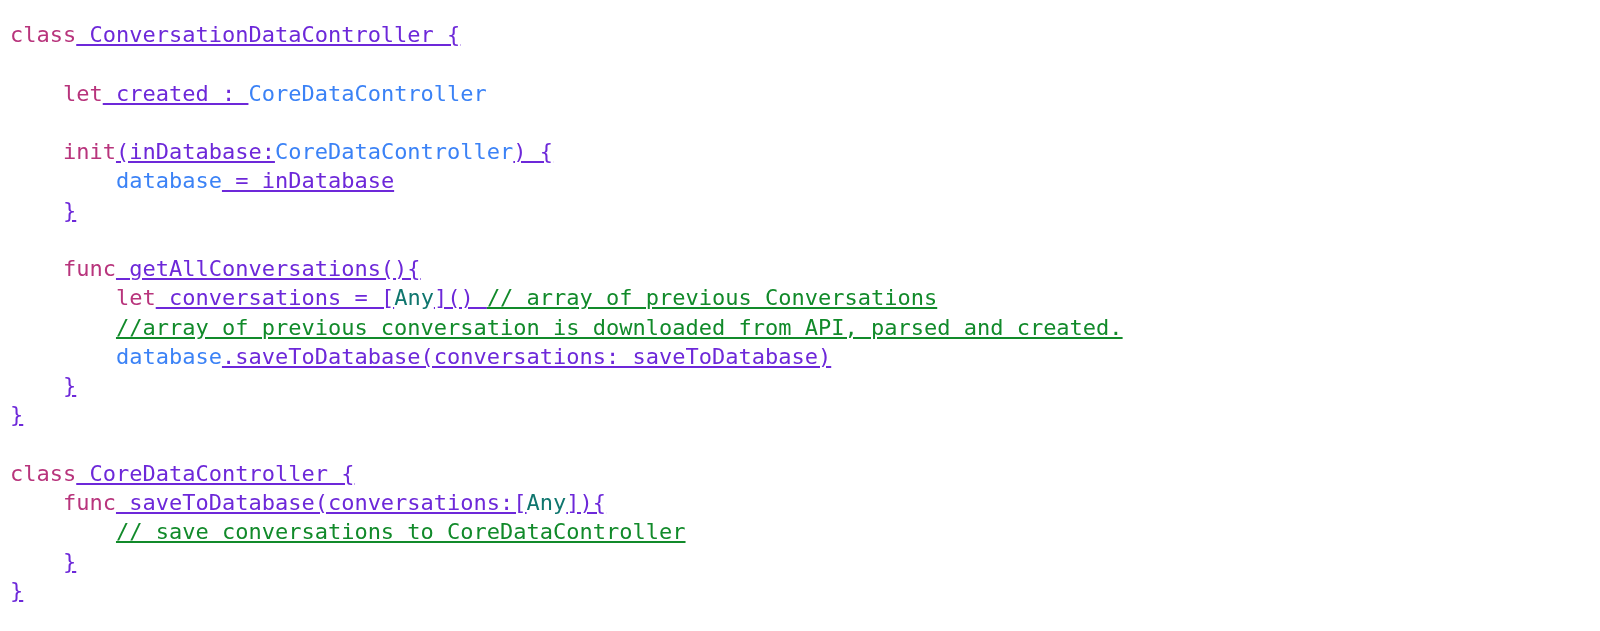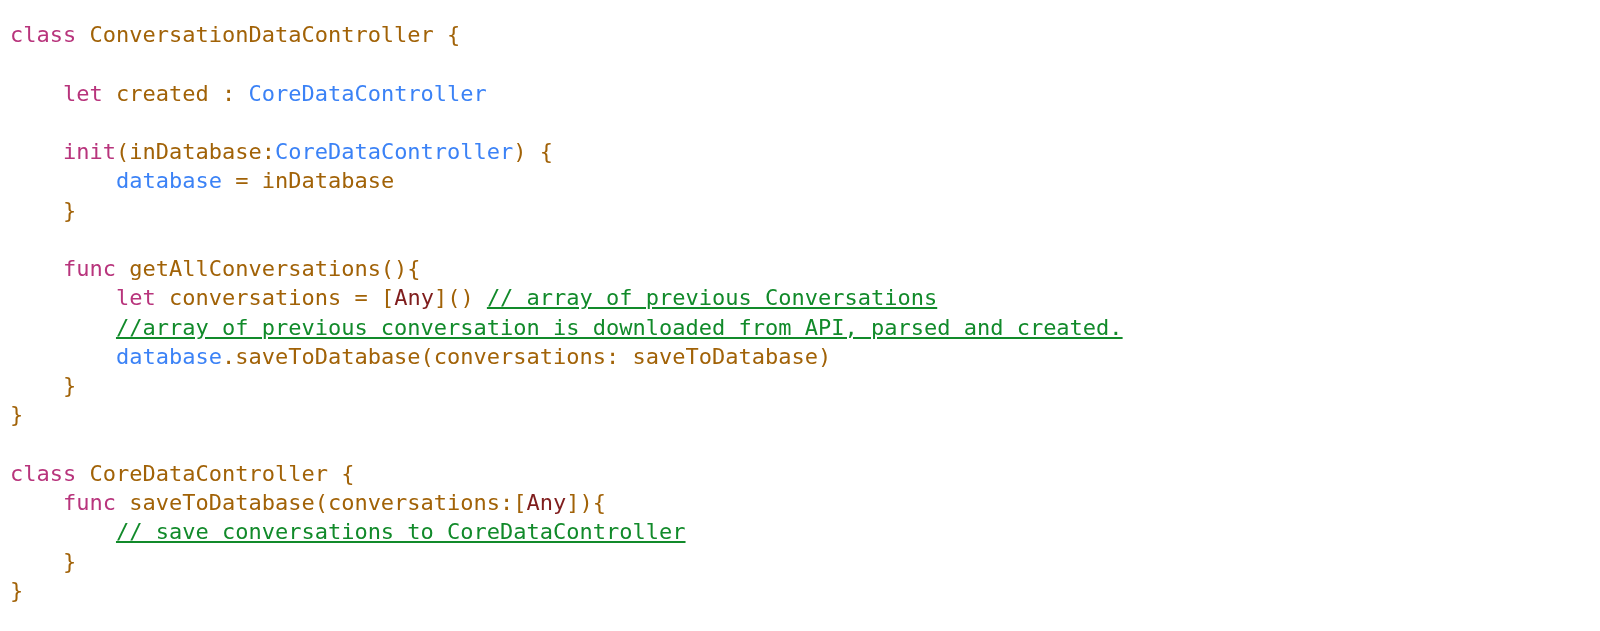--- a/index.html
+++ b/index.html
@@ -16,23 +16,23 @@
   pre.code {
     margin: 0;
     font-family: "Menlo", "Consolas", "DejaVu Sans Mono", monospace;
     font-size: 22px;
     line-height: 1.33;
     white-space: pre;
     color: #000000;
   }
   .tok-keyword  { color: #b8347c; }  
   .tok-type     { color: #3b82f6; }  
-  .tok-stdtype  { color: #7f1d1d; }  
+  .tok-stdtype  { color: #0f766e; }  
   .tok-comment  { color: #118a2a; text-decoration: underline; }
-  .tok-default  { color: #a16207; }
+  .tok-default  { color: #6d28d9; text-decoration: underline; }
 </style>
 </head>
 <body>
 
 <pre class="code"><span class="tok-keyword">class</span><span class="tok-default"> ConversationDataController {</span>
 <span></span>
     <span class="tok-keyword">let</span><span class="tok-default"> created : </span><span class="tok-type">CoreDataController</span>
 <span></span>
     <span class="tok-keyword">init</span><span class="tok-default">(inDatabase:</span><span class="tok-type">CoreDataController</span><span class="tok-default">) {</span>
         <span class="tok-type">database</span><span class="tok-default"> = inDatabase</span>

